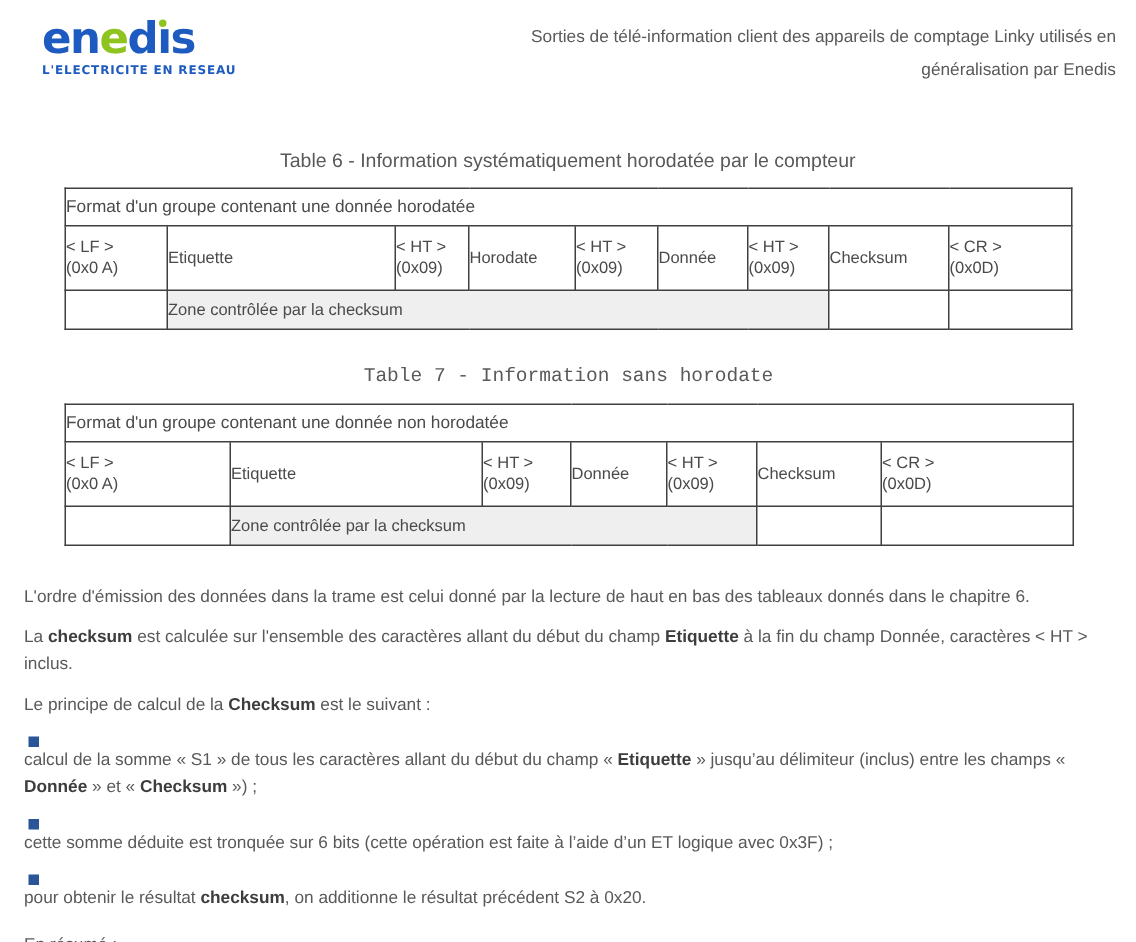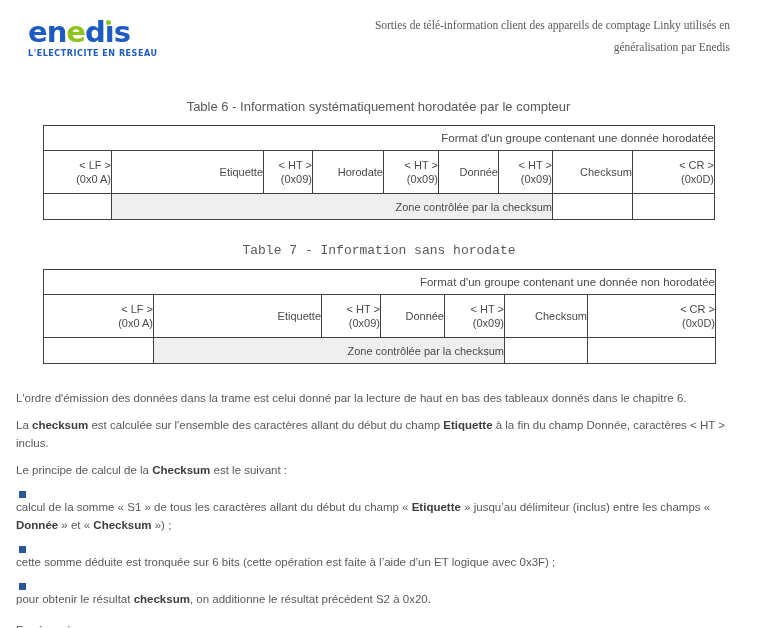--- a/index.html
+++ b/index.html
@@ -1,45 +1,45 @@
 <!DOCTYPE html>
 <html><head>
 <meta charset="utf-8">
 <style>
   html,body{margin:0;padding:0;background:#ffffff;}
   .page{
     width:757px;height:628px;background:#ffffff;position:relative;overflow:hidden;
     font-family:"Liberation Sans",sans-serif;
   }
   
-  .header{display:flex;align-items:flex-end;padding:10px 27px 0 28px;}
+  .header{display:flex;align-items:flex-start;padding:10px 13px 0 28px;}
   .logo{flex:0 0 auto;}
   .logo-word{
     font-family:"DejaVu Sans",sans-serif;font-weight:bold;
     font-size:29px;line-height:30px;letter-spacing:-1px;color:#1e5bc0;
   }
   .logo-green{color:#8fc31f;}
   .logo-i{position:relative;display:inline-block;}
   .logo-i::after{
     content:"";position:absolute;left:1px;top:3px;width:5px;height:5px;
     border-radius:50%;background:#8fc31f;
   }
   .logo-tagline{
     font-family:"DejaVu Sans",sans-serif;font-weight:bold;
     font-size:8px;letter-spacing:0.55px;color:#1e5bc0;margin-top:2px;
   }
-  .title{flex:1;text-align:right;color:#595959;font-size:11.5px;line-height:22px;margin-top:4px;font-family:Liberation Serif, serif;}
+  .title{flex:1;text-align:right;color:#595959;font-size:11.5px;line-height:22px;margin-top:4px;}
   
   .caption{color:#595959;font-size:13px;text-align:center;}
   .caption-6{margin:41px 0 11px 43px;width:671px;}
   .caption-7{margin:23px 0 11px 43px;width:672px;font-family:Liberation Mono, monospace;}
   
   table{border-collapse:collapse;table-layout:fixed;margin-left:43px;}
   td{
-    border:1px solid #404040;text-align:right;vertical-align:middle;
+    border:1px solid #404040;text-align:left;vertical-align:middle;
     color:#4a4a4a;font-size:11px;padding:0;overflow:hidden;
   }
   .t-head td{height:24px;font-size:11.5px;}
   .t-cols td{height:42px;line-height:14px;}
   .t-zone td{height:25px;}
   .zone-cell{background:#efefef;}
   
   .bodytext{margin:25px 14px 0 16px;color:#595959;font-size:11.5px;line-height:18px;}
   .bodytext p{margin:0 0 9px 0;}
   .bodytext strong{color:#3d3d3d;}

